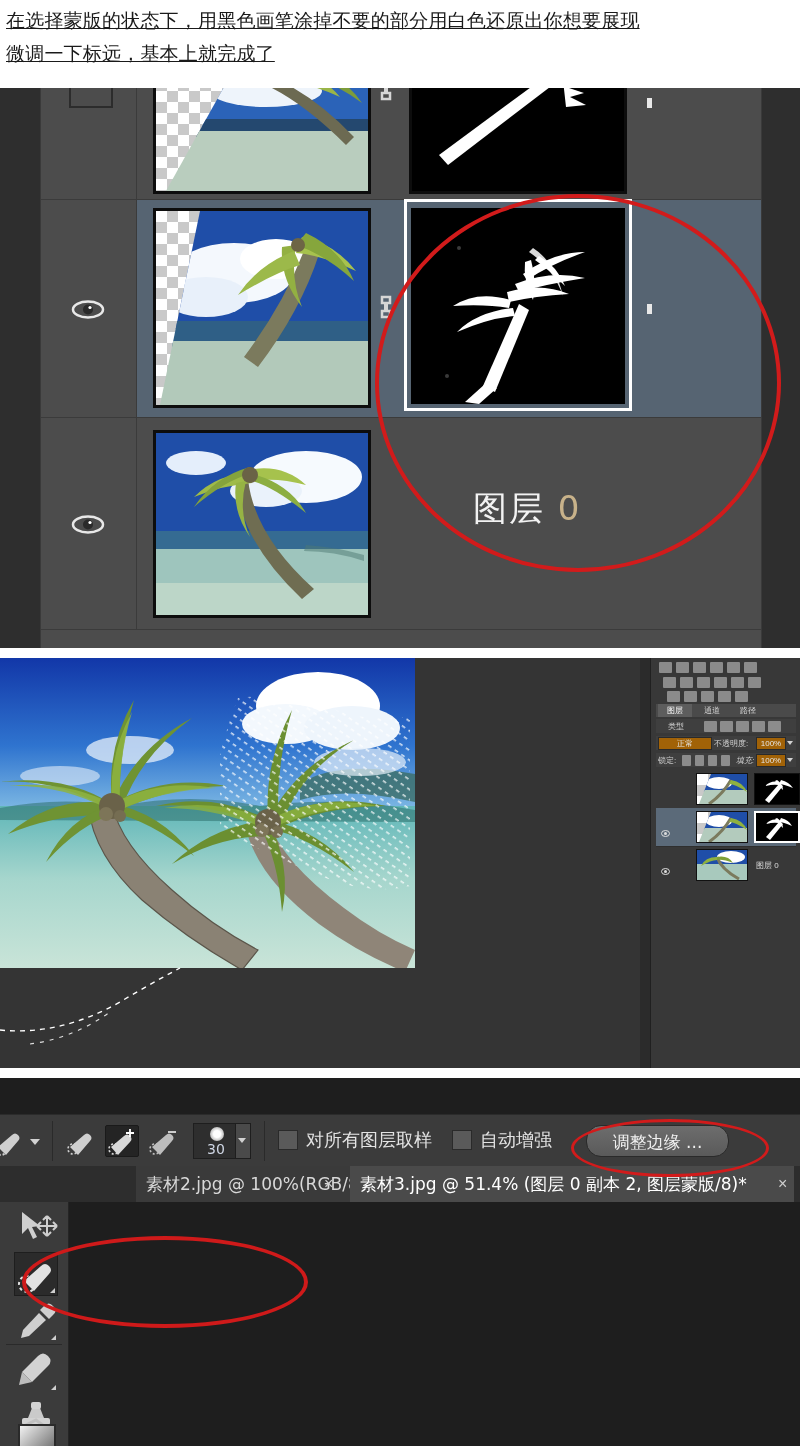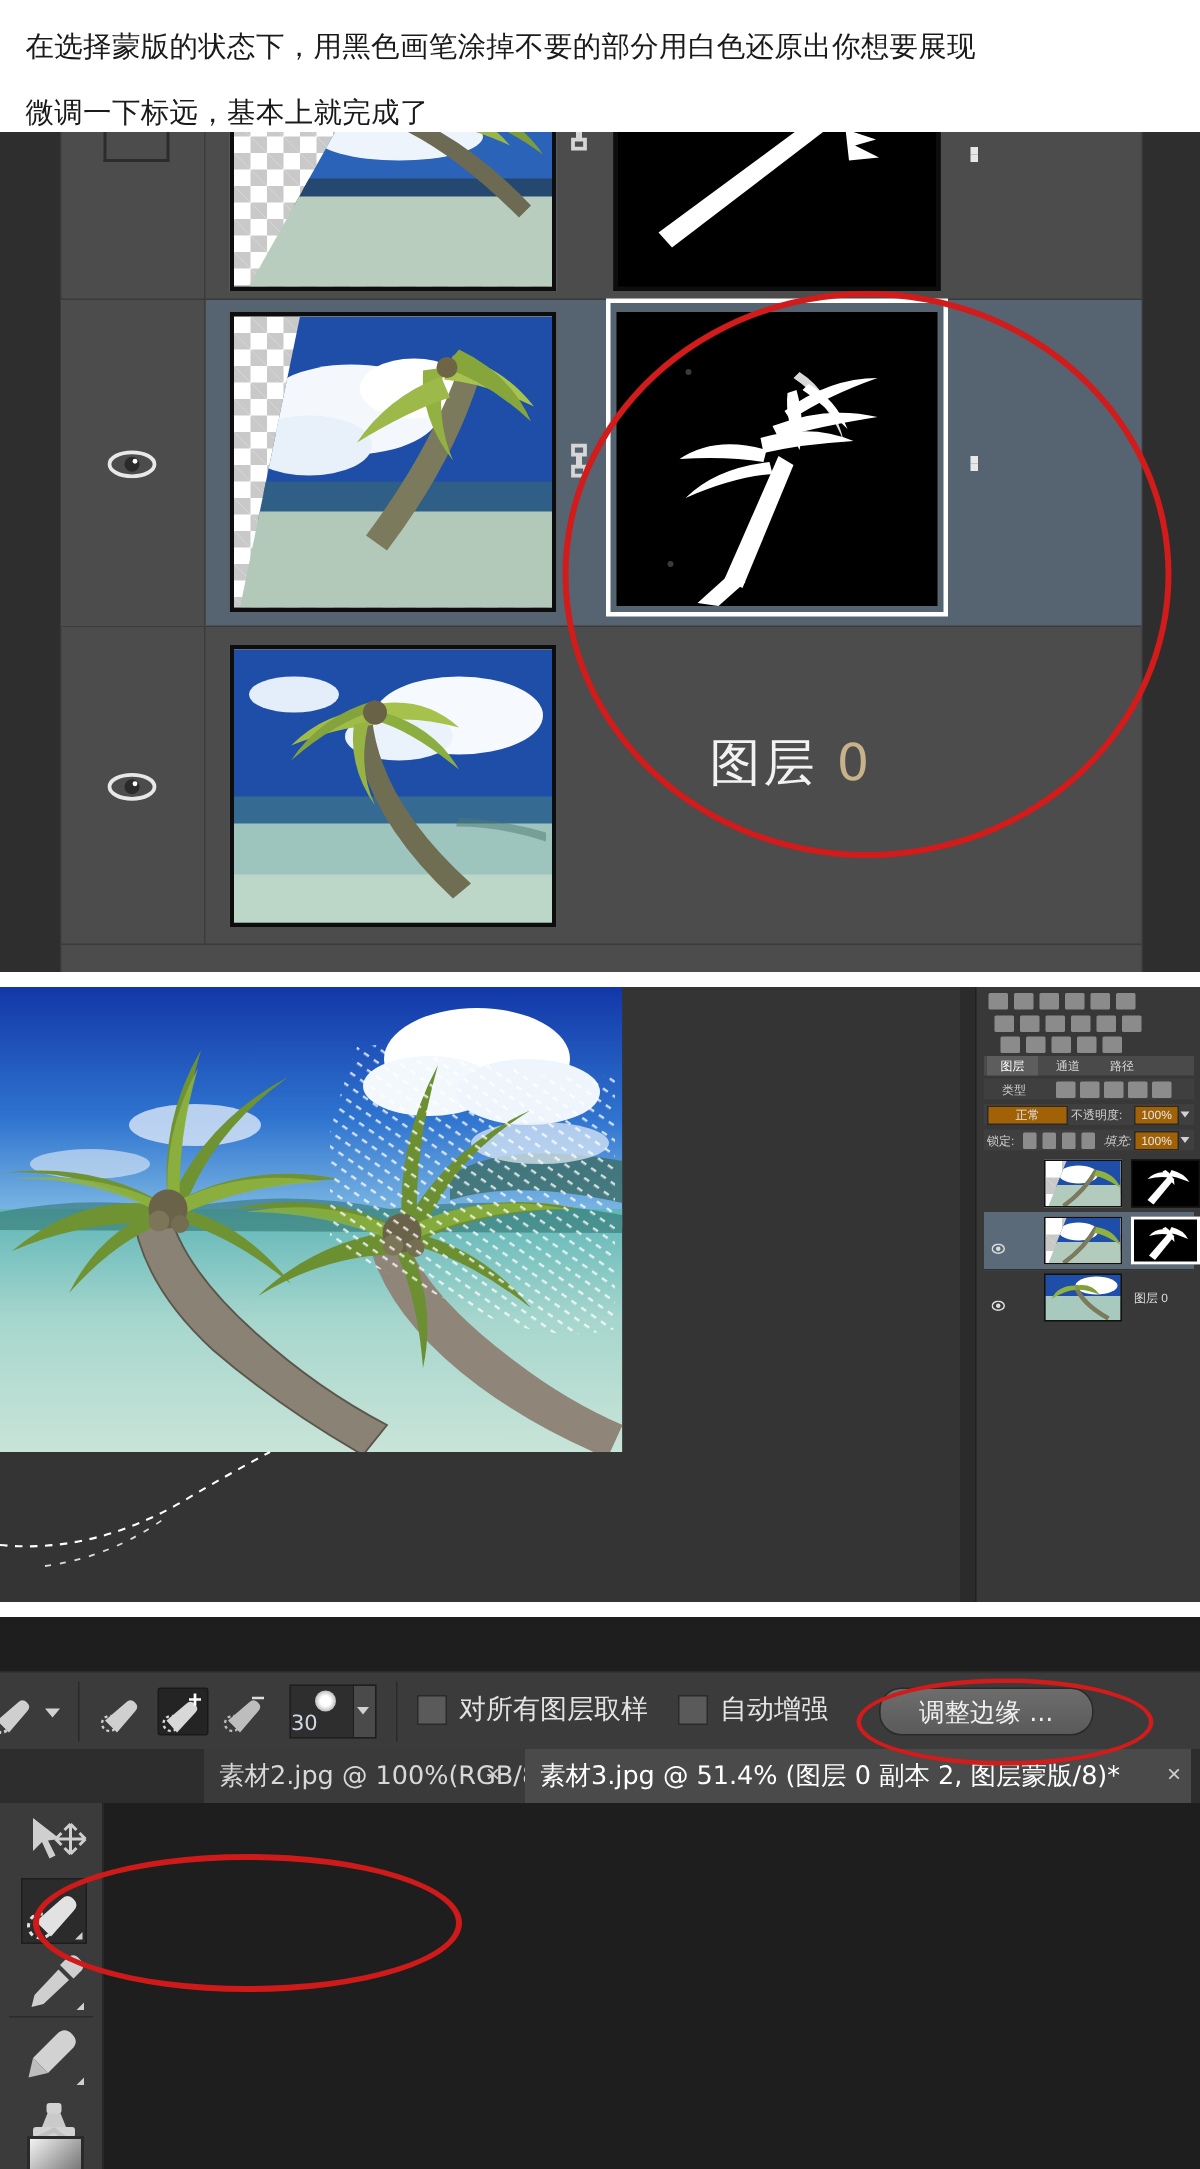--- a/index.html
+++ b/index.html
@@ -1,22 +1,22 @@
 <!DOCTYPE html>
 <html><head>
 <meta charset="utf-8">
 <style>
   html,body{margin:0;padding:0;background:#fff;}
   body{width:800px;height:1446px;position:relative;overflow:hidden;
        font-family:"Liberation Sans","DejaVu Sans",sans-serif;}
 
   
   #instructions{position:absolute;left:0;top:0;width:800px;height:88px;background:#fff;}
-  #instructions p{margin:15px;padding:0 2px;color:#1a1a1a;font-size:19px;line-height:28.5px;
-      font-family:"DejaVu Serif","Liberation Serif",serif;letter-spacing:.2px;white-space:nowrap;}
+  #instructions p{margin:4px;padding:0 2px;color:#1a1a1a;font-size:19px;line-height:28.5px;
+      font-family:"DejaVu Serif","Liberation Serif",serif;letter-spacing:.2px;white-space:nowrap;text-decoration:underline;}
 
   
   #layersPanel{position:absolute;left:0;top:88px;width:800px;height:560px;
       background:#2e2e2e;overflow:hidden;}
   .lp-inner{position:absolute;left:40px;top:0;width:720px;height:560px;background:#4c4c4c;
       border-left:1px solid #3a3a3a;border-right:1px solid #3a3a3a;}
   .lp-row{position:absolute;left:0;width:720px;box-sizing:border-box;
       border-bottom:1px solid #3b3b3b;}
   .lp-row.sel{background:#566472;}
   .eye-cell{position:absolute;left:0;top:0;width:95px;height:100%;
@@ -71,21 +71,21 @@
   #menubar{position:absolute;left:0;top:0;width:800px;height:36px;background:#3b3b3b;}
   .menu-item{position:absolute;top:6px;color:#e0e0e0;font-size:18px;line-height:24px;
       font-family:"DejaVu Sans","Liberation Sans",sans-serif;white-space:nowrap;}
   #optionsbar{position:absolute;left:0;top:36px;width:800px;height:52px;background:#3b3b3b;
       border-top:1px solid #2b2b2b;}
   .opt-sep{position:absolute;top:6px;width:1px;height:40px;background:#2a2a2a;}
   .ob-toolbtn{position:absolute;top:10px;width:34px;height:32px;border-radius:2px;}
   .ob-toolbtn.active{background:#242424;border:1px solid #1a1a1a;box-sizing:border-box;}
   .brushbox{position:absolute;top:8px;width:58px;height:36px;background:#2e2e2e;
       border:1px solid #1e1e1e;box-sizing:border-box;}
-  .brushnum{position:absolute;left:0;bottom:1px;width:44px;color:#cfd6e4;
+  .brushnum{position:absolute;left:0;bottom:1px;width:44px;text-align:center;color:#cfd6e4;
       font-size:14px;font-family:"DejaVu Sans",sans-serif;}
   .brushdot{position:absolute;left:16px;top:3px;width:14px;height:14px;border-radius:50%;
       background:radial-gradient(circle,#fff 35%,#bdbdbd 70%,#8d8d8d 100%);}
   .caret{position:absolute;width:0;height:0;border-left:5px solid transparent;
       border-right:5px solid transparent;border-top:6px solid #d2d2d2;}
   .chk-box{position:absolute;top:15px;width:20px;height:20px;background:#5a5a5a;
       border:1px solid #2a2a2a;box-sizing:border-box;}
   .opt-label{position:absolute;top:15px;color:#e3e3e3;font-size:18px;line-height:20px;
       white-space:nowrap;font-family:"DejaVu Sans","Liberation Sans",sans-serif;}
   #refineBtn{position:absolute;left:586px;top:10px;width:143px;height:32px;

